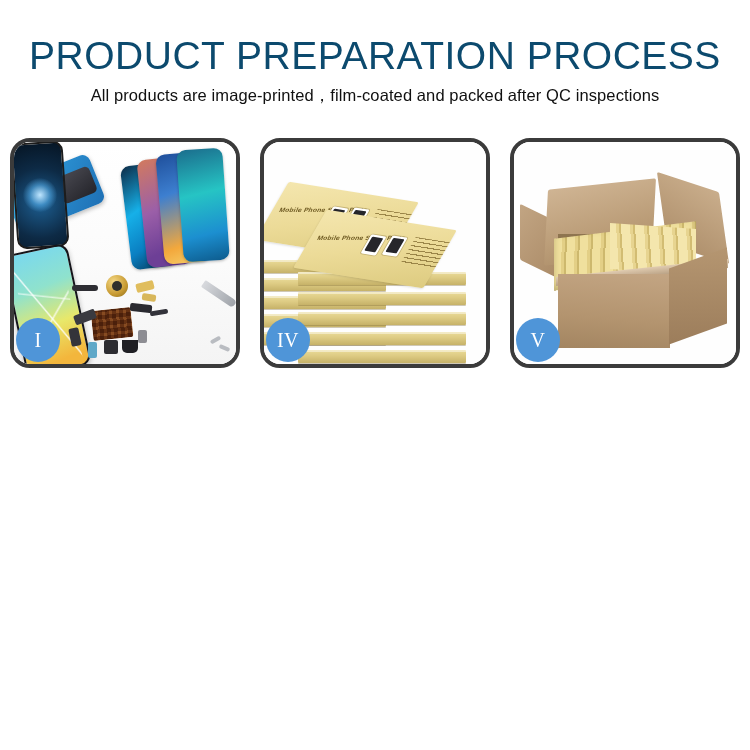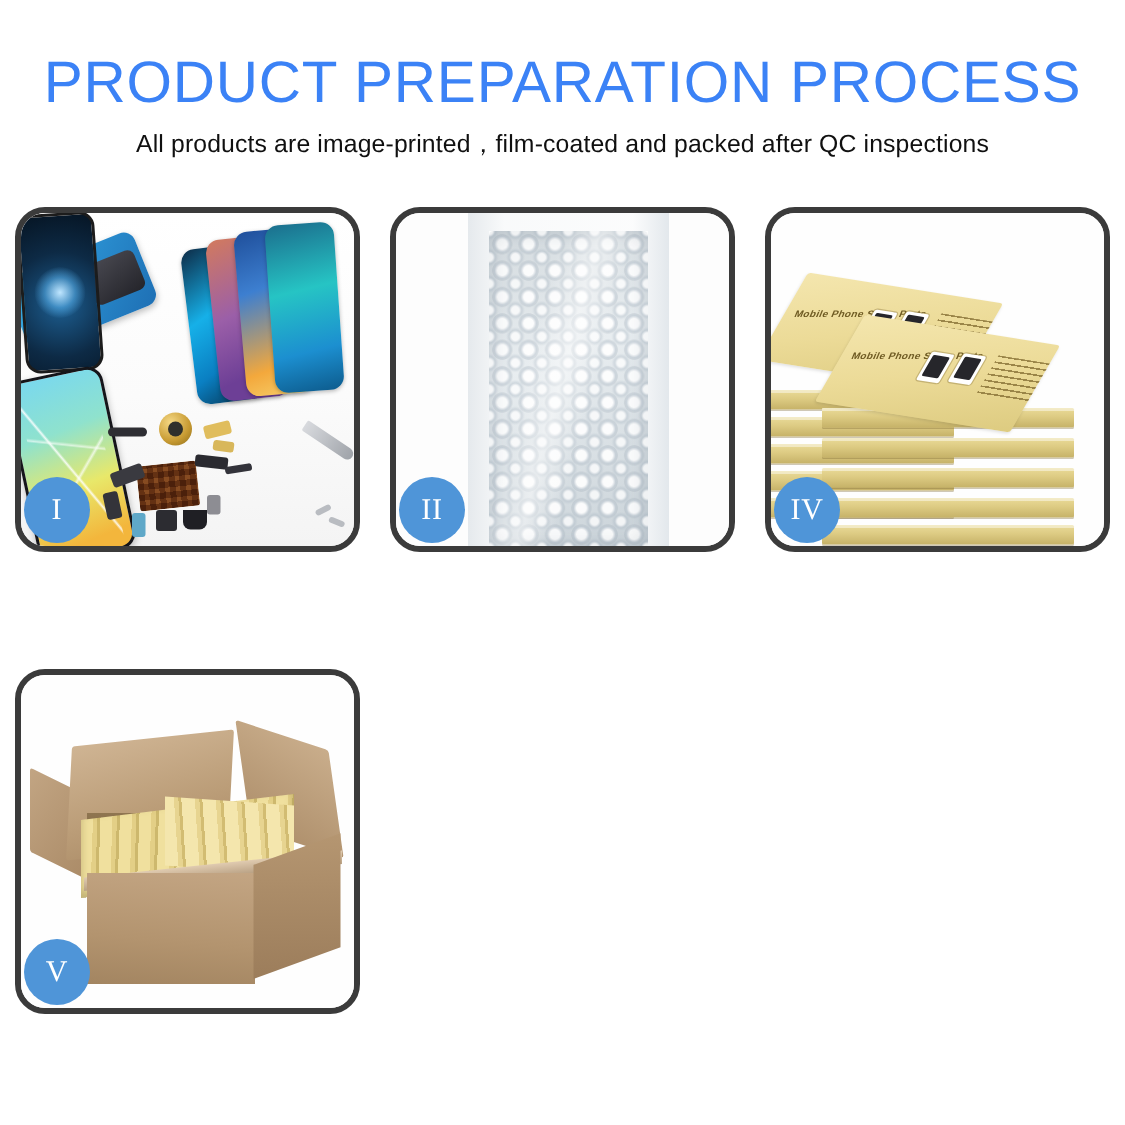--- a/index.html
+++ b/index.html
@@ -25,21 +25,21 @@
     top: 34px;
     left: 0;
     width: 750px;
     text-align: center;
   }
   .title {
     font-family: "Liberation Sans", sans-serif;
     font-size: 39px;
     font-weight: 400;
     letter-spacing: 0.5px;
-    color: #3b82f6;
+    color: #0c4a6e;
     line-height: 1.12;
     white-space: nowrap;
   }
   .subtitle {
     margin-top: 7px;
     font-family: "Liberation Sans", sans-serif;
     font-size: 16.5px;
     font-weight: 400;
     color: #101010;
     letter-spacing: 0.1px;
@@ -458,29 +458,20 @@
         <div class="pt pt-h"></div>
         <div class="pt pt-i"></div>
         <div class="pt pt-j"></div>
         <div class="pt pt-k"></div>
         <div class="p1-tweez"></div>
         <div class="p1-screws"></div>
       </div>
       <div class="badge">I</div>
     </div>
 
-    <div class="panel">
-      <div class="stage">
-        <div class="p2-bg"></div>
-        <div class="p2-sleeve"></div>
-        <div class="p2-inner"></div>
-        <div class="p2-sheen"></div>
-      </div>
-      <div class="badge">II</div>
-    </div>
 
 
     <div class="panel">
       <div class="stage">
         <div class="p4-bg"></div>
 
         <div class="stk" style="left:-2px; top:118px;"></div>
         <div class="stk" style="left:-2px; top:136px;"></div>
         <div class="stk" style="left:-2px; top:154px;"></div>
         <div class="stk" style="left:-2px; top:172px;"></div>

